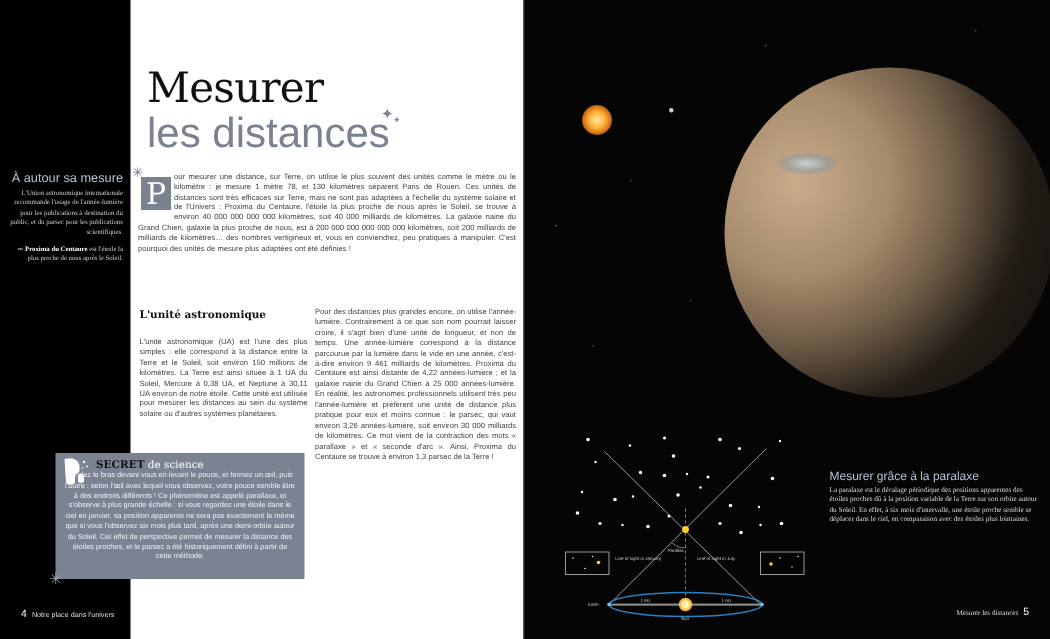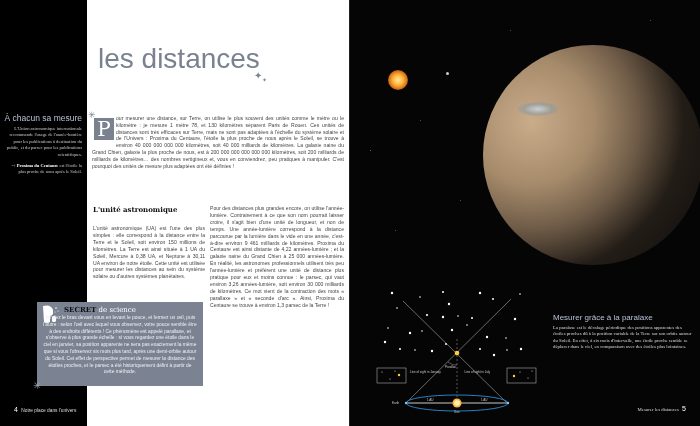--- a/index.html
+++ b/index.html
@@ -63,27 +63,28 @@
 </style>
 </head>
 <body>
 
 <div class="spread">
 
   <div class="left-page">
     <div class="white-panel"></div>
 
     <div class="title">
+      <div class="title-line1">Mesurer</div>
       <div class="title-line2">les distances</div>
     </div>
     <span class="sparkle" style="left:254px; top:70px;">✦</span>
     <span class="sparkle" style="left:262px; top:76px; font-size:6px;">✦</span>
 
     <div class="sidebar">
-      <div class="sidebar-title">À chacun sa mesure</div>
+      <div class="sidebar-title">À autour sa mesure</div>
       <div class="sidebar-body">L'Union astronomique internationale recommande l'usage de l'année-lumière pour les publications à destination du public, et du parsec pour les publications scientifiques.</div>
       <div class="sidebar-note">
         <span>⇨</span>
         <b>Proxima du Centaure</b>
         <span>est l'étoile la plus proche de nous après le Soleil.</span>
       </div>
     </div>
 
     <div class="dropcap" style="position:absolute; left:94px; top:118px; margin:0;">P</div>
     <span class="sparkle" style="left:88px; top:110px; font-size:9px; color:#7a8290;">✳</span>

